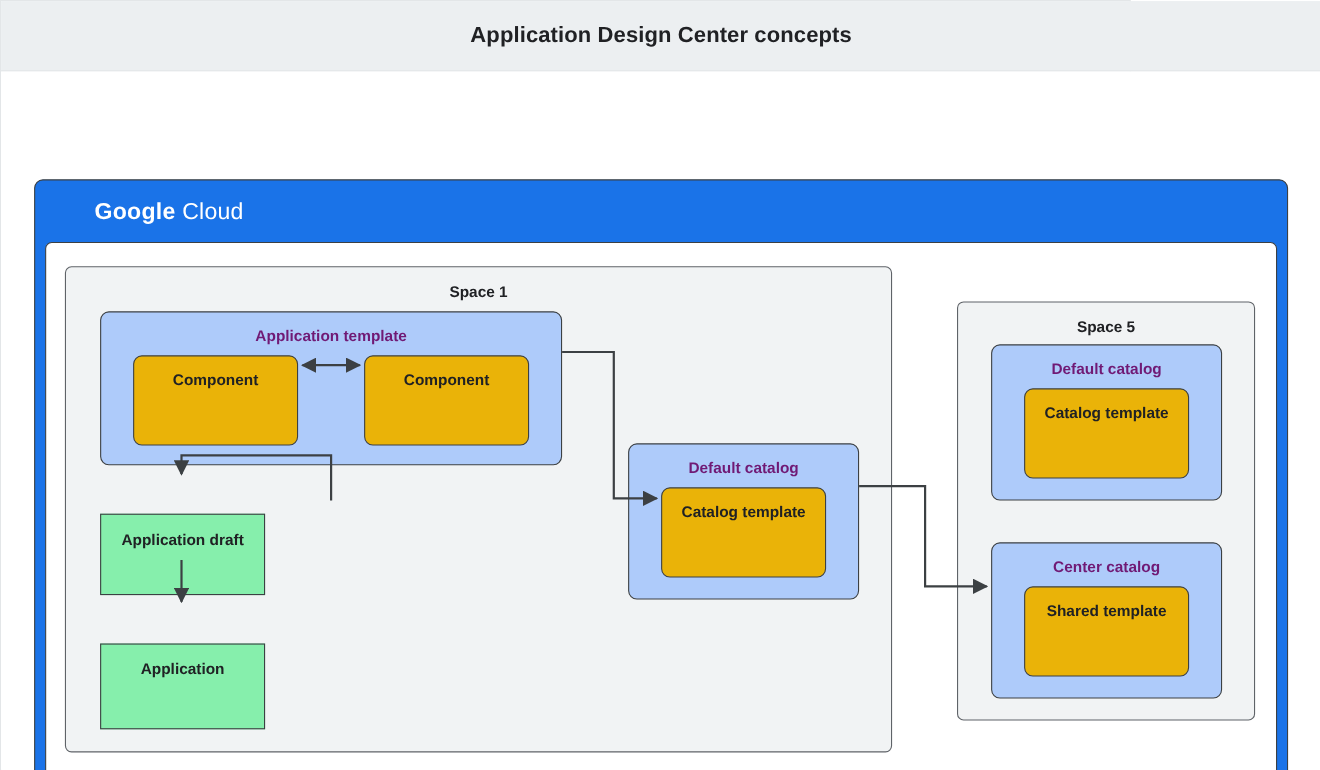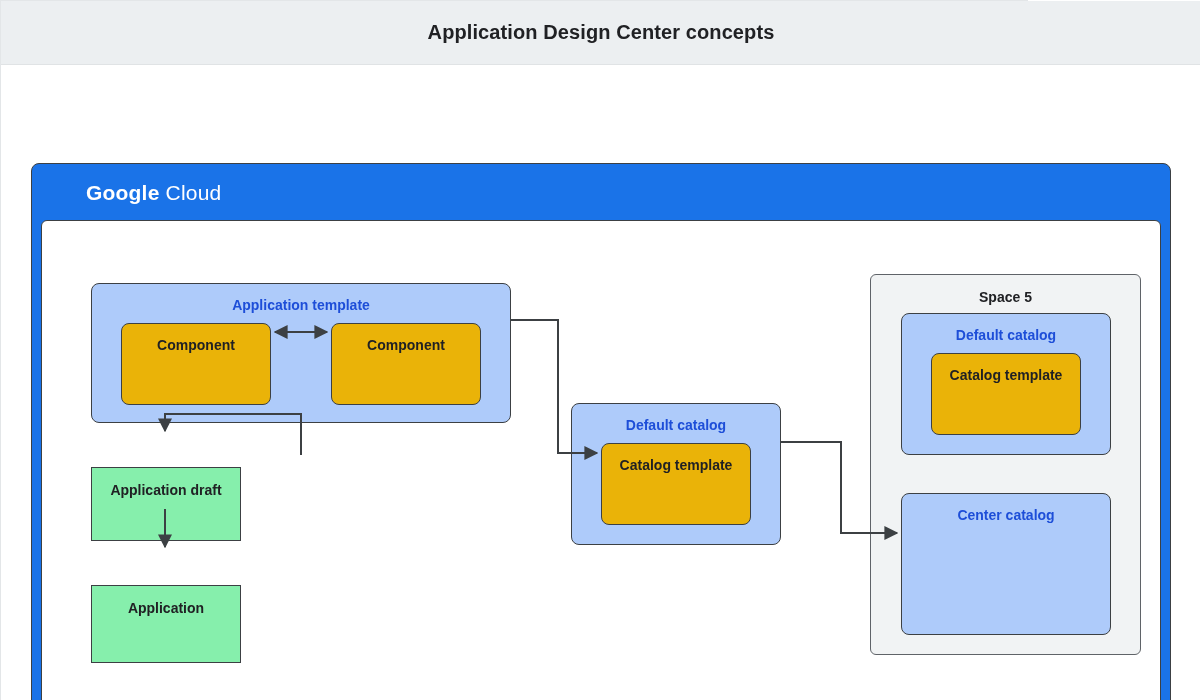--- a/index.html
+++ b/index.html
@@ -74,21 +74,21 @@
 
   
   .blue-box {
     background: #aecbfa;
     border: 1.5px solid #3c4043;
     border-radius: 8px;
   }
   .blue-box > .hdr {
     position: absolute; left: 0; right: 0; top: 13px;
     text-align: center;
-    font-size: 14px; font-weight: bold; color: #1d4ed8;
+    font-size: 14px; font-weight: bold; color: #701a75;
   }
   
   .gray-box {
     background: #eab308;
     border: 1.5px solid #3c4043;
     border-radius: 8px;
   }
   .gray-box > .hdr {
     position: absolute; left: 0; right: 0; top: 13px;
     text-align: center;
@@ -136,20 +136,23 @@
   </div>
 
   <div id="canvas">
 
     <div class="box" id="gcloud-frame">
       <div id="gcloud-label"><span class="g">Google</span> <span class="c">Cloud</span></div>
     </div>
 
     <div class="box" id="gcloud-inner"></div>
 
+    <div class="box space" id="space1">
+      <div class="space-label">Space 1</div>
+    </div>
 
     <div class="box space" id="space2">
       <div class="space-label">Space 5</div>
     </div>
 
     <div class="box blue-box" id="app-template">
       <div class="hdr">Application template</div>
     </div>
     <div class="box gray-box" id="component-1">
       <div class="hdr">Component</div>
@@ -174,20 +177,23 @@
 
     <div class="box blue-box" id="default-cat-2">
       <div class="hdr">Default catalog</div>
     </div>
     <div class="box gray-box" id="cat-template-2">
       <div class="hdr">Catalog template</div>
     </div>
 
     <div class="box blue-box" id="shared-cat">
       <div class="hdr">Center catalog</div>
+    </div>
+    <div class="box gray-box" id="shared-tmpl">
+      <div class="hdr">Shared template</div>
     </div>
 
     <svg id="wires" viewBox="0 0 1200 636">
       <defs>
         <marker id="arrow-end" viewBox="0 0 10 10" refX="9" refY="5" markerWidth="7" markerHeight="7" orient="auto-start-reverse">
           <path d="M 0 0 L 10 5 L 0 10 z" fill="#3c4043"></path>
         </marker>
         <marker id="arrow-start" viewBox="0 0 10 10" refX="9" refY="5" markerWidth="7" markerHeight="7" orient="auto-start-reverse">
           <path d="M 0 0 L 10 5 L 0 10 z" fill="#3c4043"></path>
         </marker>

